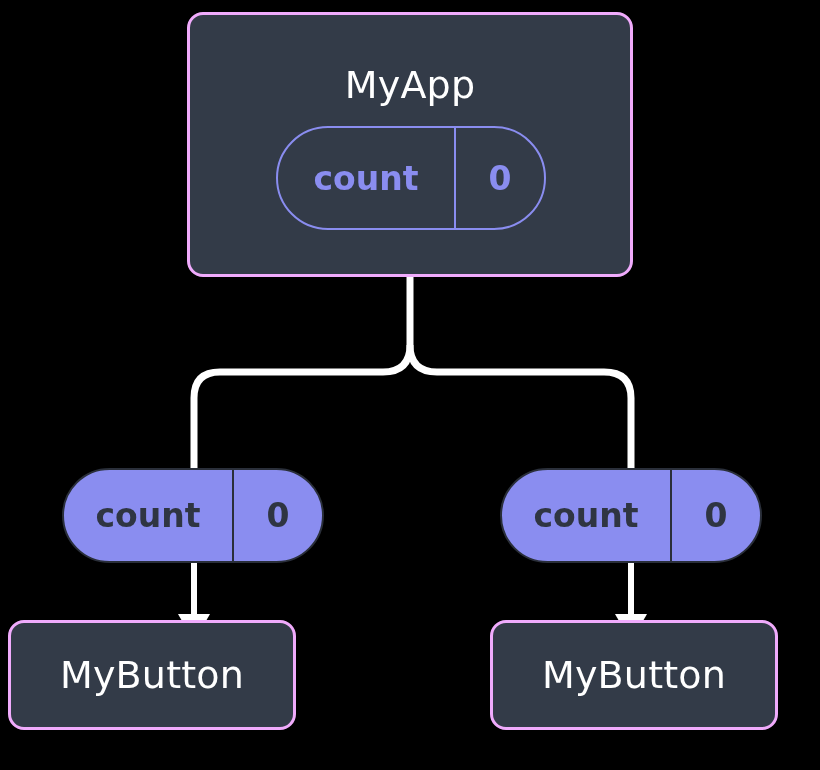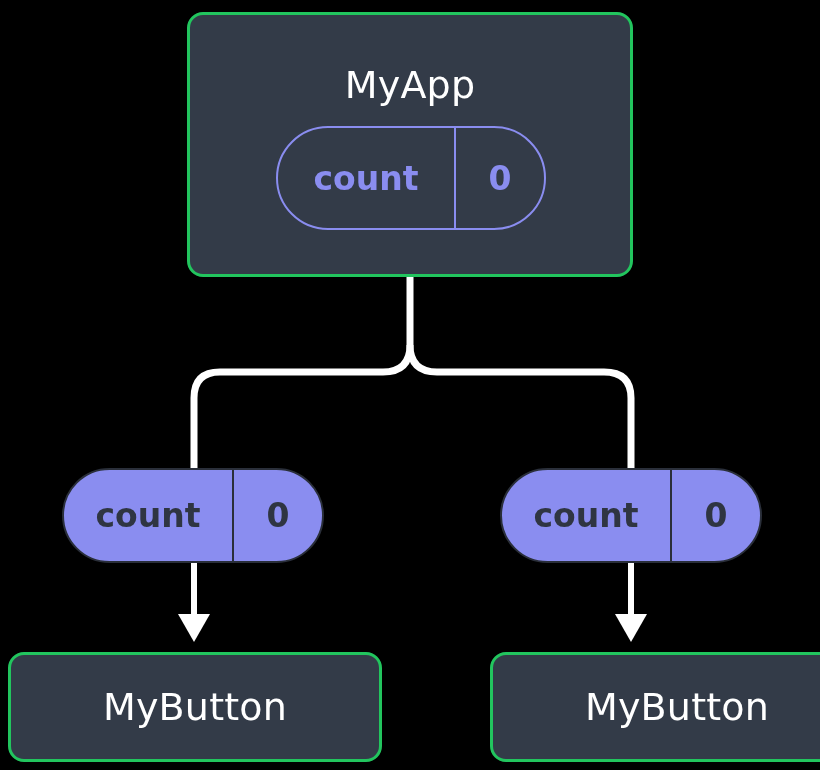--- a/index.html
+++ b/index.html
@@ -26,21 +26,21 @@
     width: 820px;
     height: 770px;
     pointer-events: none;
   }
 
   
   .comp-box {
     position: absolute;
     box-sizing: border-box;
     background: #333b48;
-    border: 3px solid #22c55e;
+    border: 3px solid #f0abfc;
     border-radius: 16px;
   }
   .comp-title {
     position: absolute;
     left: 0;
     width: 100%;
     text-align: center;
     color: #ffffff;
     font-weight: 400;
     letter-spacing: 0.2px;
@@ -53,22 +53,22 @@
     width: 446px;
     height: 265px;
   }
   #app-title {
     top: 48px;
     font-size: 38px;
   }
 
   
   .leaf-box {
-    top: 652px;
-    width: 374px;
+    top: 620px;
+    width: 288px;
     height: 110px;
   }
   #leaf-box-left  { left: 8px; }
   #leaf-box-right { left: 490px; }
   .leaf-title {
     top: 30px;
     font-size: 38px;
   }
 
   

